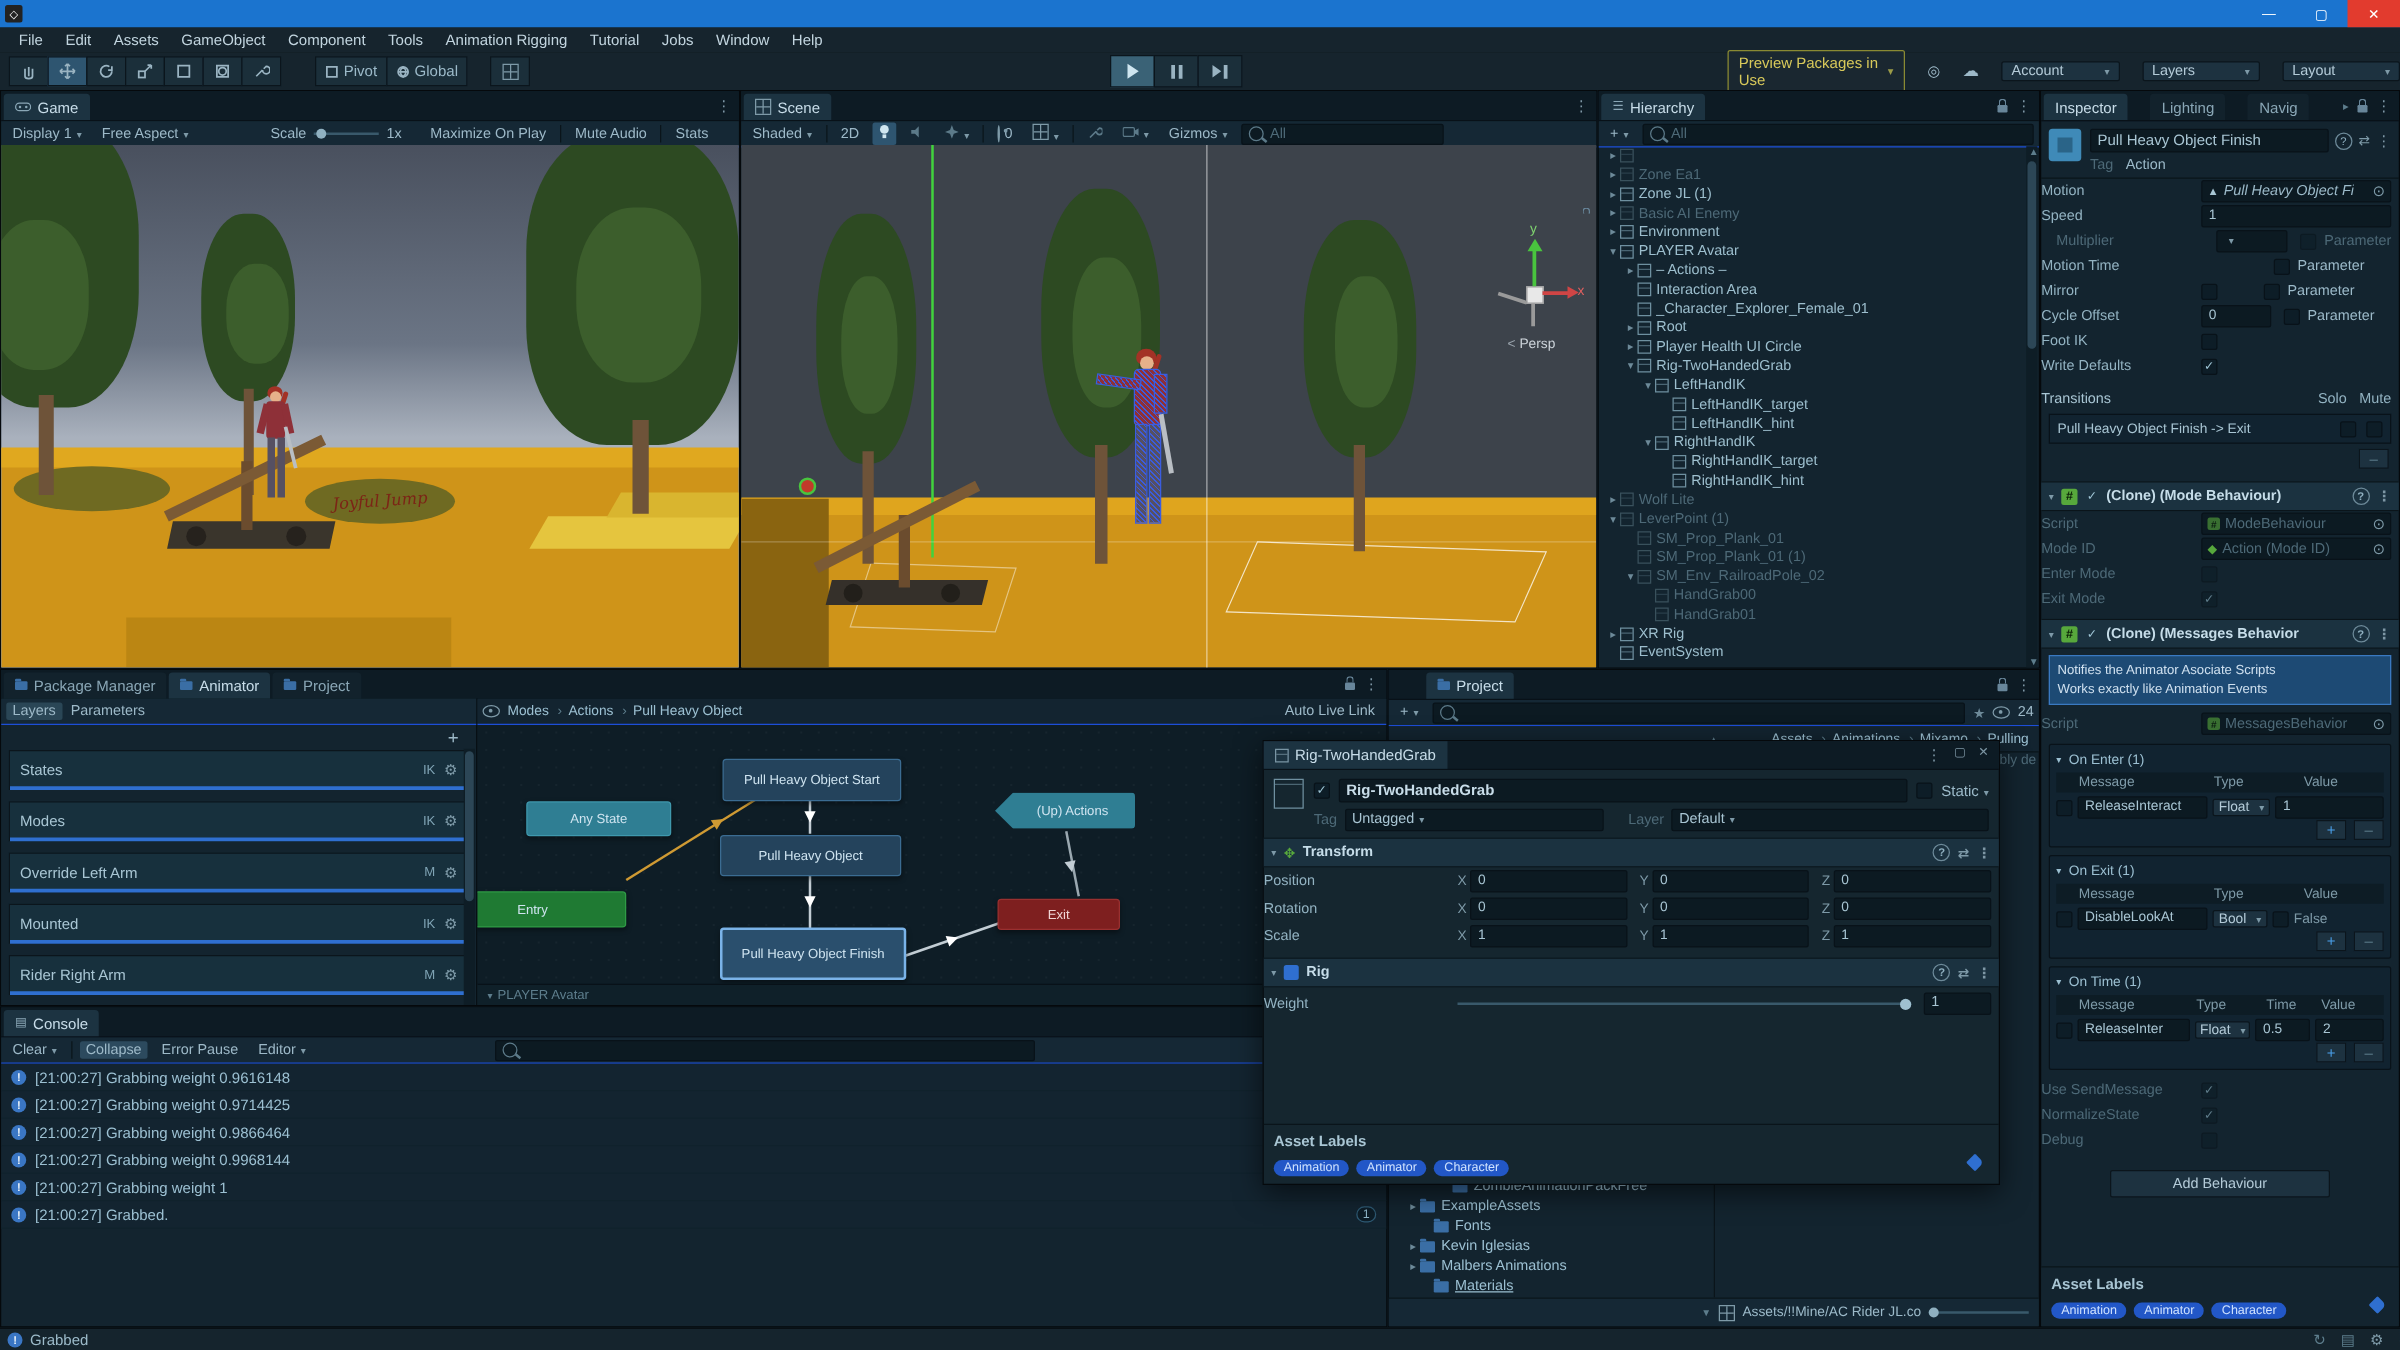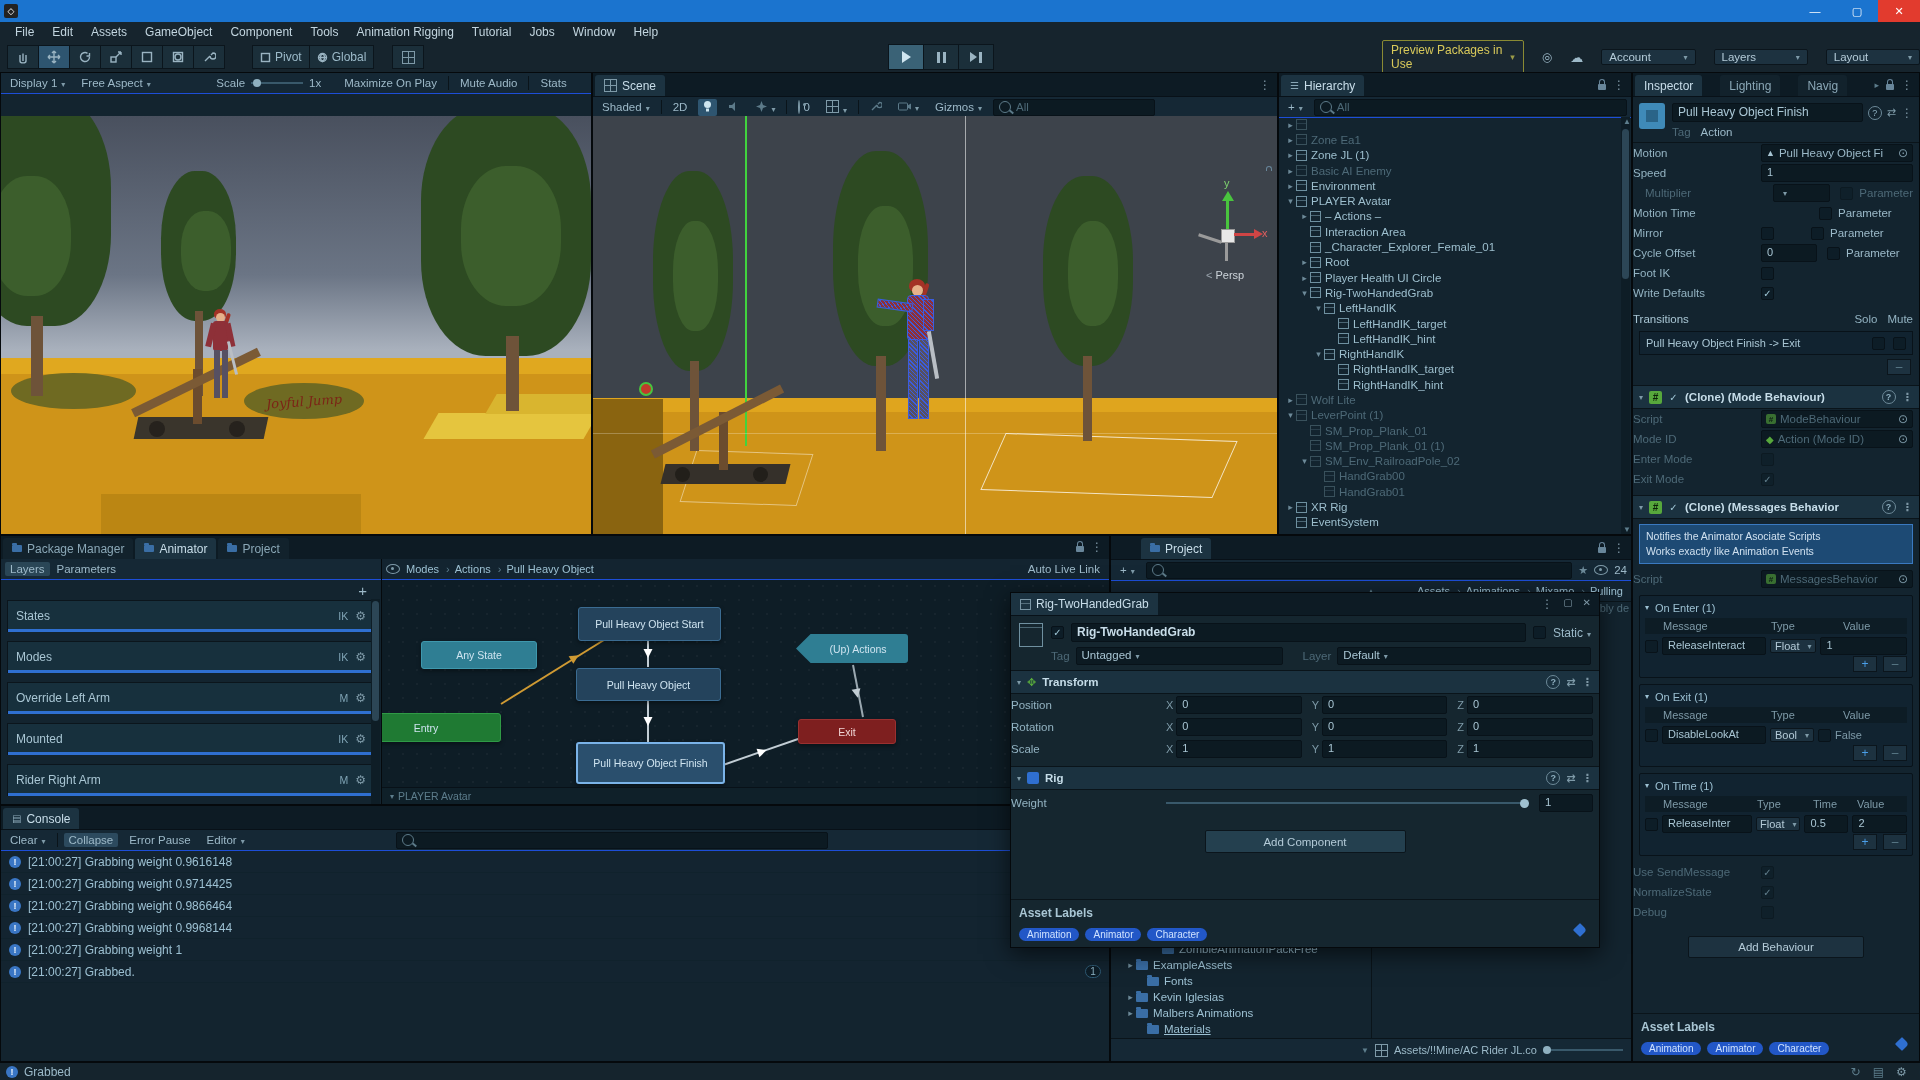--- a/index.html
+++ b/index.html
@@ -246,20 +246,33 @@
       <div class="btn dd tb-dd">
           <span>Layers</span>
         </div>
       <div class="btn dd tb-dd">
           <span>Layout</span>
         </div>
     </div>
   </div>
 
   <div class="panel" style="left:0;top:72px;width:592px;height:463px;">
+    <div class="tabbar">
+      <div class="tab active">
+          <svg width="13" height="9">
+            <rect x="0.5" y="1.5" width="12" height="6" rx="3" stroke="#8aa7b6" fill="none"></rect>
+            <circle cx="4" cy="4.5" r="1" fill="#8aa7b6"></circle>
+            <circle cx="9" cy="4.5" r="1" fill="#8aa7b6"></circle>
+          </svg>
+          <span>Game</span>
+        </div>
+      <div class="tab-right">
+          <span class="kebab"></span>
+        </div>
+    </div>
     <div class="toolrow">
       <span class="flatbtn dd">Display 1</span>
       <span class="flatbtn dd" style="width:110px;">Free Aspect</span>
       <span style="margin-left:14px;">Scale</span>
       <span style="width:52px;height:2px;background:#39596b;position:relative;display:inline-block;">
           <i style="position:absolute;left:2px;top:-3px;width:8px;height:8px;border-radius:50%;background:#8fb0c0;"></i>
         </span>
       <span>1x</span>
       <span class="flatbtn" style="margin-left:12px;">Maximize On Play</span>
       <span class="sep"></span>
@@ -941,21 +954,21 @@
           <span>Action</span>
         </div>
       </div>
     </div>
     <div style="height:1px;background:#0a141a;"></div>
 
     <div class="insp-row">
         <span class="insp-label">Motion</span>
       <span class="chip" style="flex:1;">
           <span style="color:#a8c6d4;font-size:9px;">▲</span>
-          <span style="overflow:hidden;white-space:nowrap;">Pull Heavy Object Fi</span>
+          <span style="overflow:hidden;white-space:nowrap;font-style:italic;">Pull Heavy Object Fi</span>
           <span class="ic ic-target" style="margin-left:auto;"></span>
         </span>
       </div>
     <div class="insp-row">
         <span class="insp-label">Speed</span>
       <span class="input" style="flex:1;height:14px;font-size:11px;">1</span>
       </div>
     <div class="insp-row">
         <span class="insp-label dim" style="padding-left:12px;">Multiplier</span>
       <span class="input dd" style="width:48px;height:14px;"></span>
@@ -1256,23 +1269,20 @@
       <span class="ic ic-preset"></span>
       <span class="kebab"></span>
     </div>
     <div class="insp-row" style="height:26px;">
         <span class="insp-label" style="width:155px;">Weight</span>
       <span style="flex:1;height:2px;background:#39596b;position:relative;">
           <i style="position:absolute;right:0;top:-3.5px;width:9px;height:9px;border-radius:50%;background:#9fc0d0;"></i>
         </span>
       <span class="input" style="width:42px;height:14px;margin-left:10px;">1</span>
       </div>
-    <div style="display:flex;justify-content:center;margin-top:14px;">
-      <span class="btn" style="width:185px;height:19px;justify-content:center;background:#24404f;">Add Component</span>
-    </div>
     <div class="abs" style="left:0;right:0;bottom:0;border-top:1px solid #0a141a;padding:6px 8px;">
       <div style="font-weight:bold;color:#a9c6d4;margin-bottom:8px;">Asset Labels</div>
       <div style="display:flex;gap:6px;align-items:center;">
 
       <span class="tagpill">Animation</span>
           <span class="tagpill">Animator</span>
           <span class="tagpill">Character</span>
         </div>
       <span class="ic-tag abs" style="right:14px;bottom:12px;"></span>
     </div>

